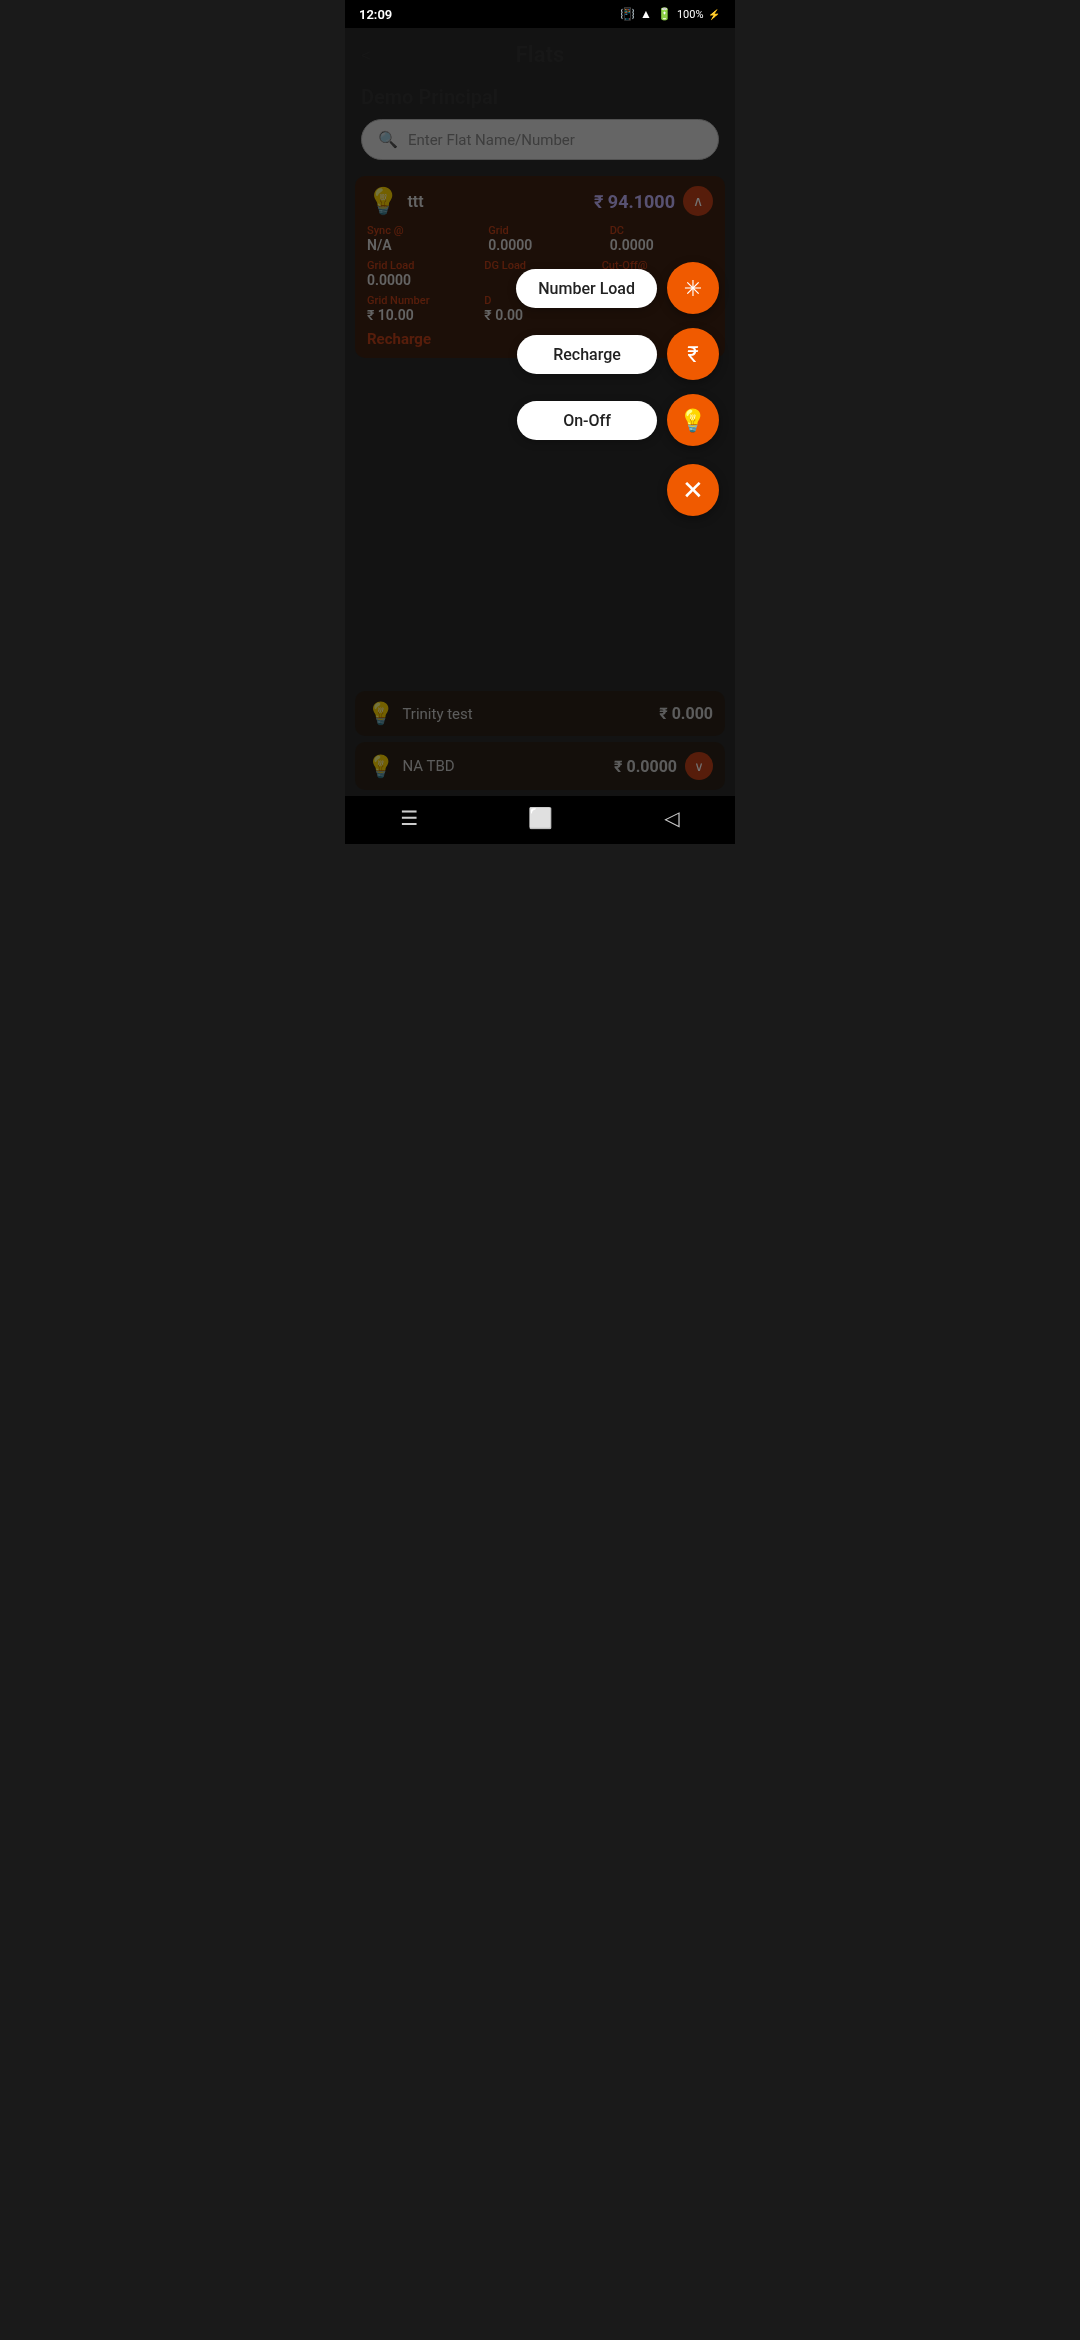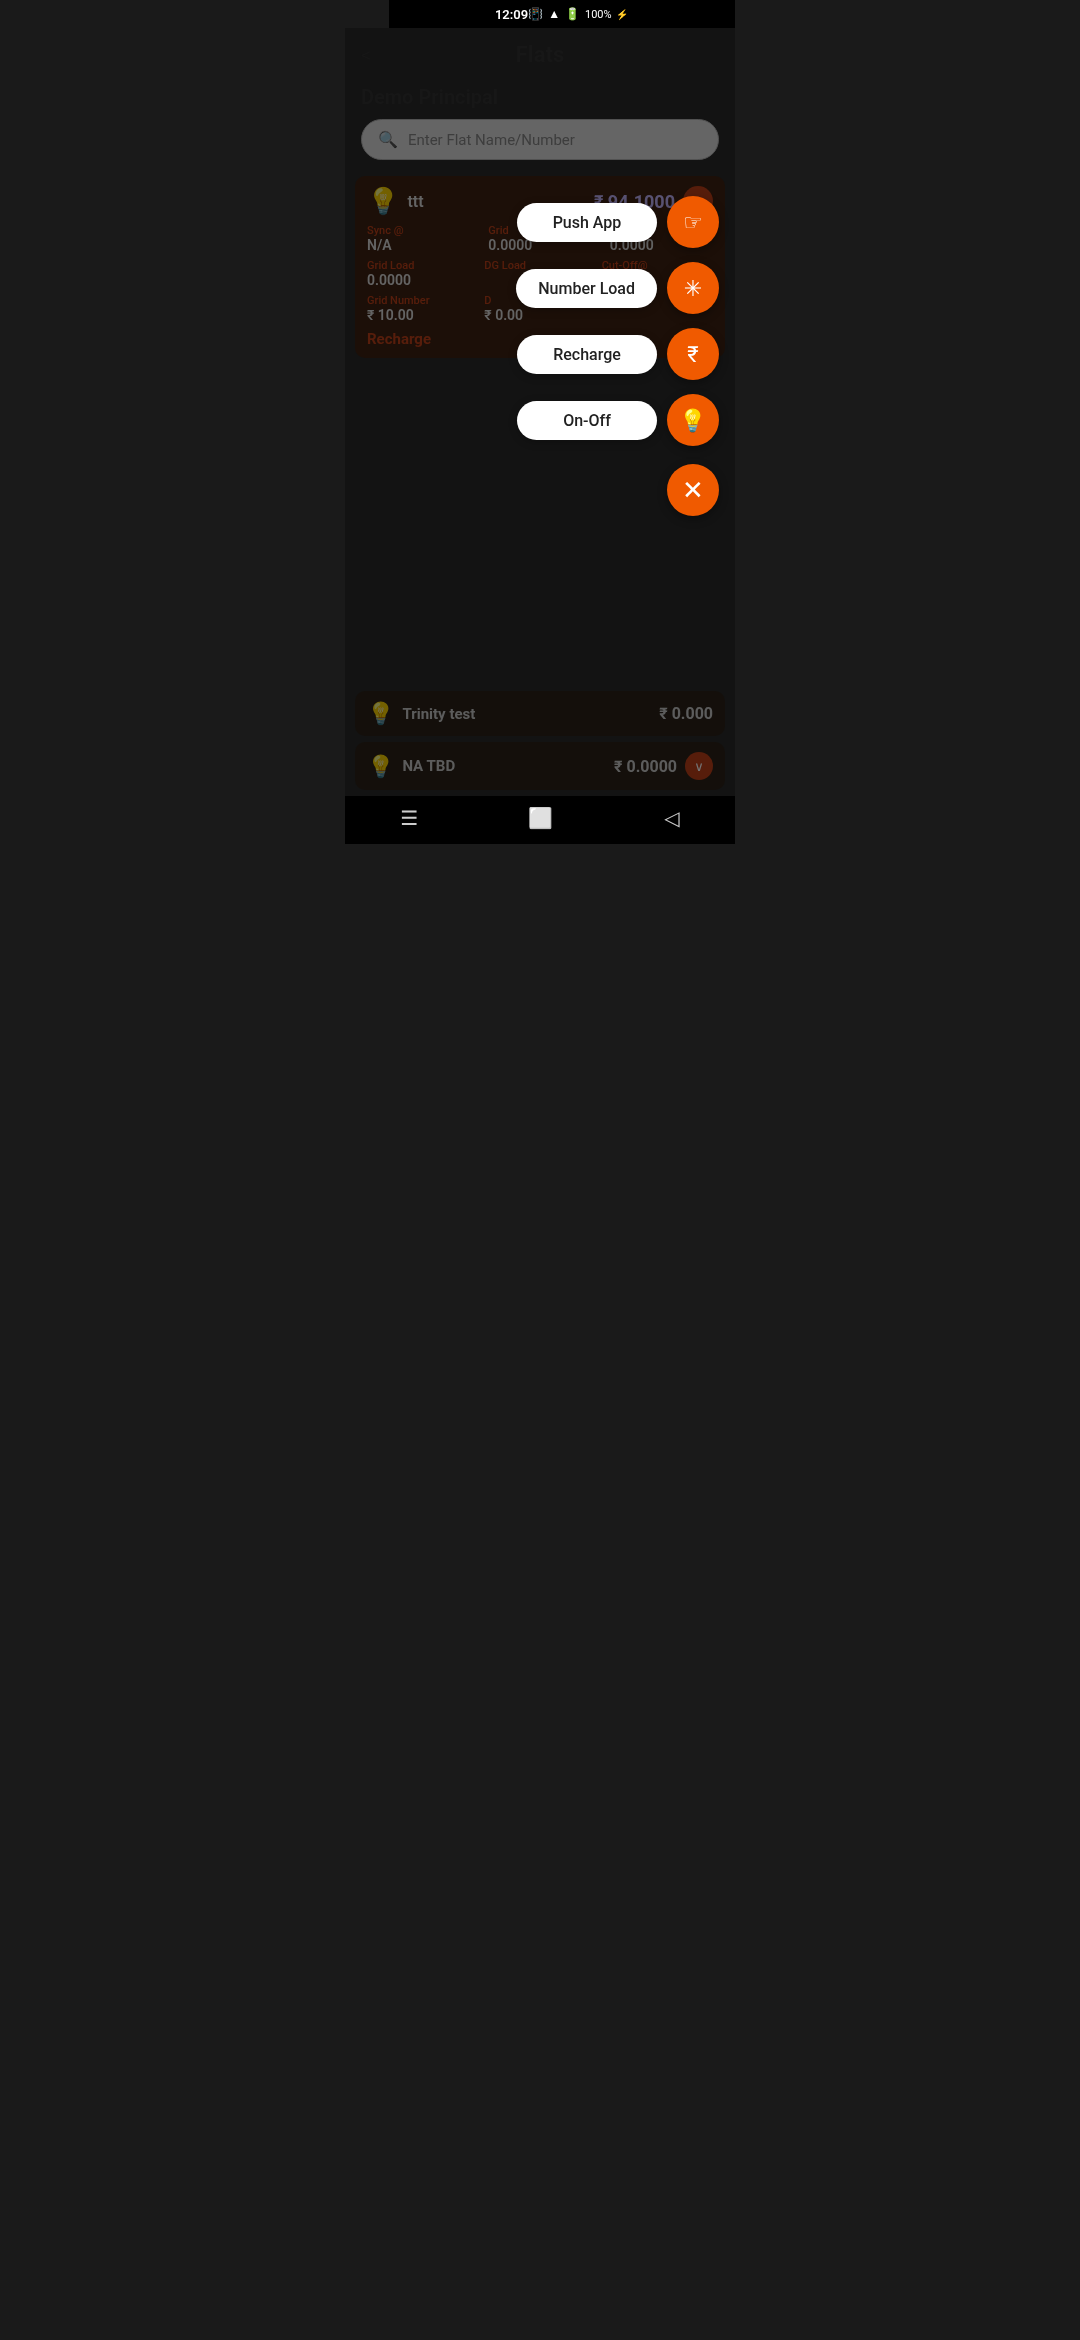--- a/index.html
+++ b/index.html
@@ -14,25 +14,24 @@
       position: relative;
       margin: 0 auto;
     }
 
     
     .status-bar {
       background: #000;
       height: 28px;
       display: flex;
       align-items: center;
-      justify-content: center;
+      justify-content: space-between;
       padding: 0 14px;
       position: relative;
       z-index: 10;
-      margin-left: 44px;
     }
     .status-time {
       color: #fff;
       font-size: 13px;
       font-weight: 600;
     }
     .status-icons {
       display: flex;
       align-items: center;
       gap: 5px;
@@ -224,21 +223,21 @@
     .flat-card-sm {
       background: rgba(50,25,0,0.4);
       margin: 0 10px 6px;
       border-radius: 10px;
       padding: 10px 12px;
       display: flex;
       align-items: center;
       justify-content: space-between;
     }
     .flat-card-sm-left { display: flex; align-items: center; gap: 8px; }
-    .flat-card-sm-name { font-size: 15px; font-weight: 700; color: #ccc; }
+    .flat-card-sm-name { font-size: 15px; font-weight: 400; color: #ccc; }
     .flat-card-sm-amount { font-size: 16px; font-weight: 700; color: #ccc; }
     .chevron-down {
       background: #c0411a;
       border-radius: 50%;
       width: 28px; height: 28px;
       display: flex; align-items: center; justify-content: center;
       color: #fff; font-size: 13px;
     }
 
     
@@ -327,24 +326,20 @@
     </div>
     <div class="recharge-section">
       <span class="recharge-label">Recharge</span>
     </div>
   </div>
 
   <div class="overlay"></div>
 
   <div class="fab-menu">
 
-    <div class="fab-item">
-      <div class="fab-label">Push App</div>
-      <div class="fab-btn" style="font-size:22px;">☞</div>
-    </div>
 
     <div class="fab-item">
       <div class="fab-label">Number Load</div>
       <div class="fab-btn">✳</div>
     </div>
 
 
     <div class="fab-item">
       <div class="fab-label">Recharge</div>
       <div class="fab-btn">₹</div>

